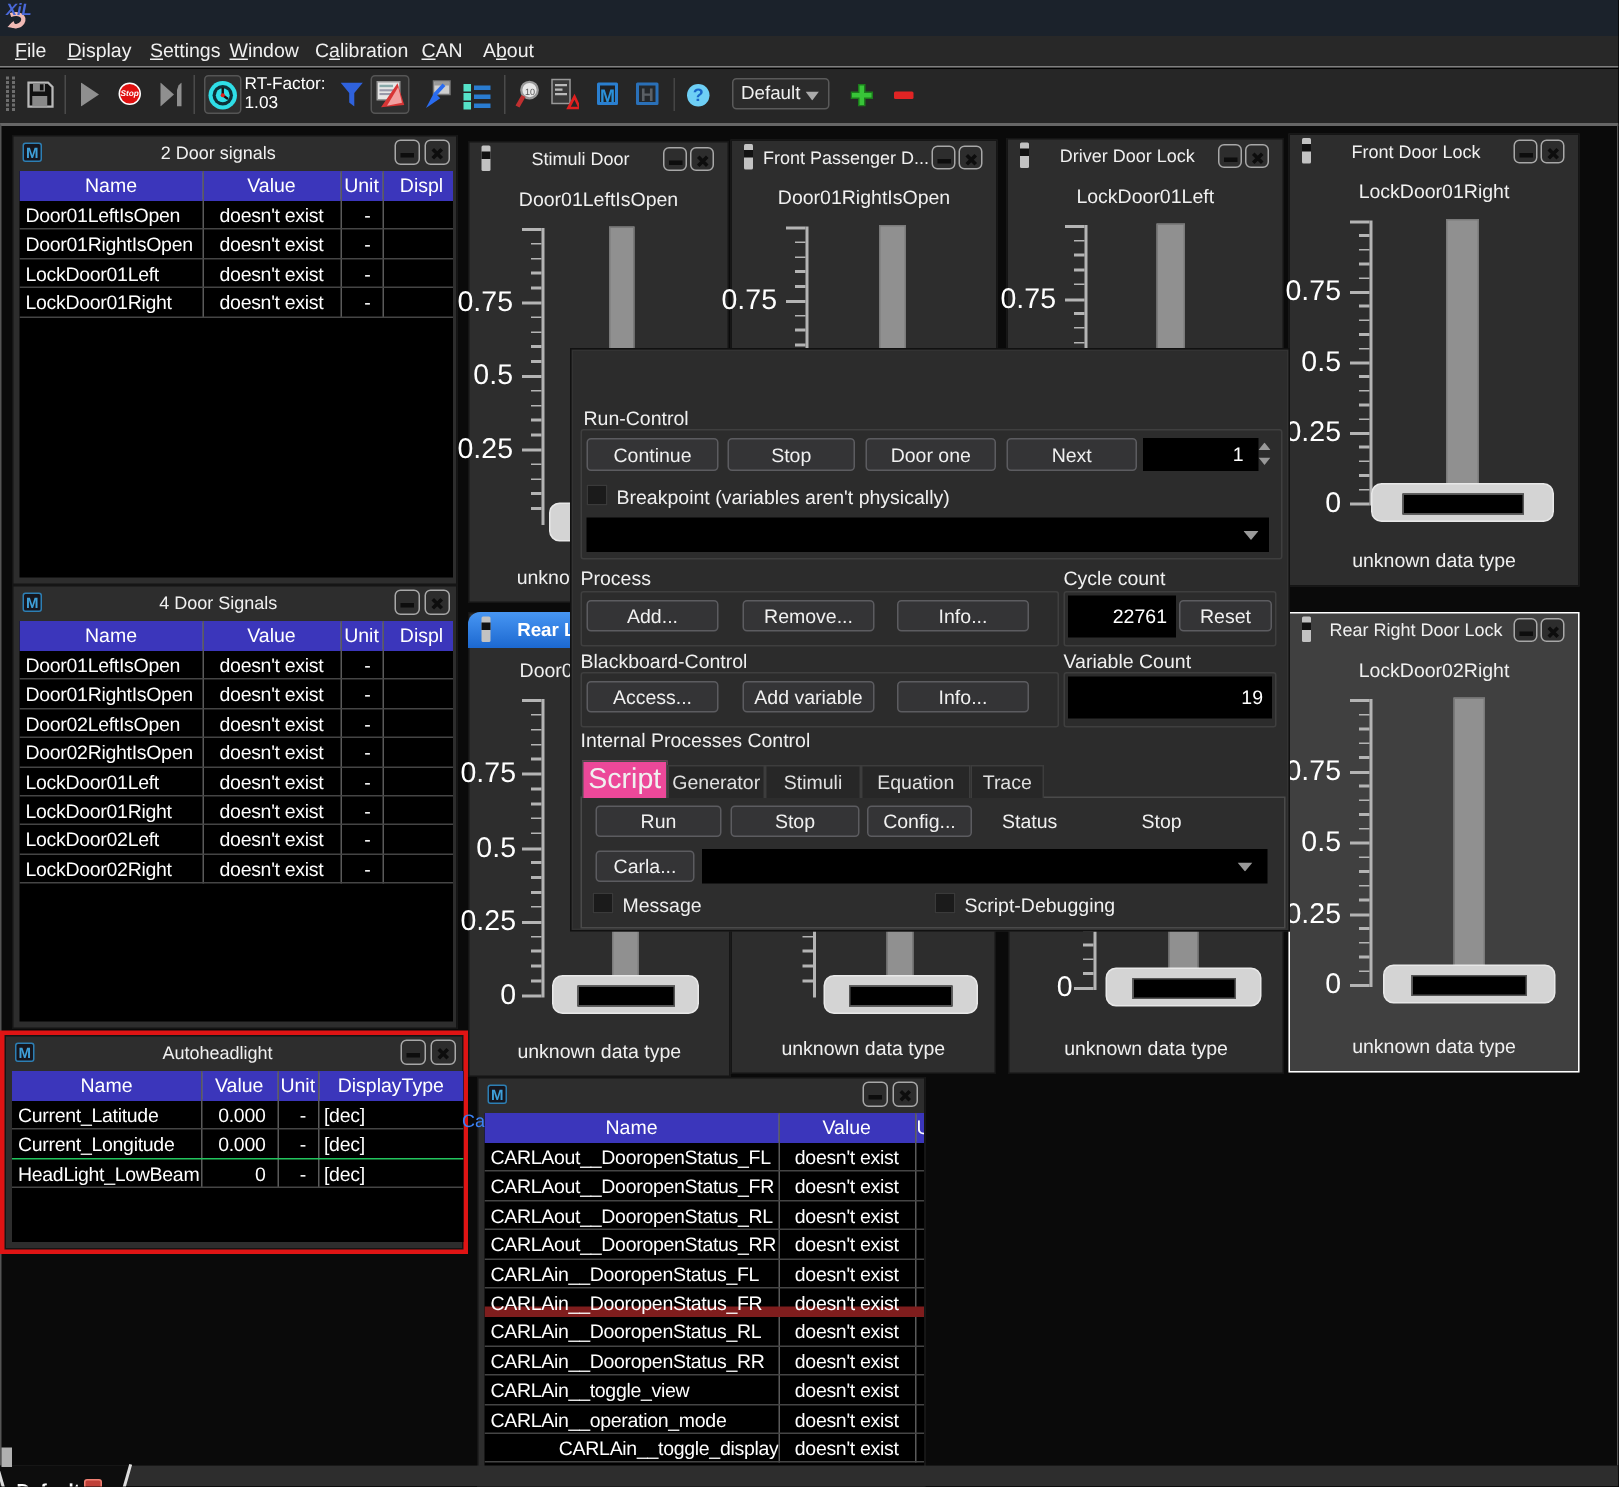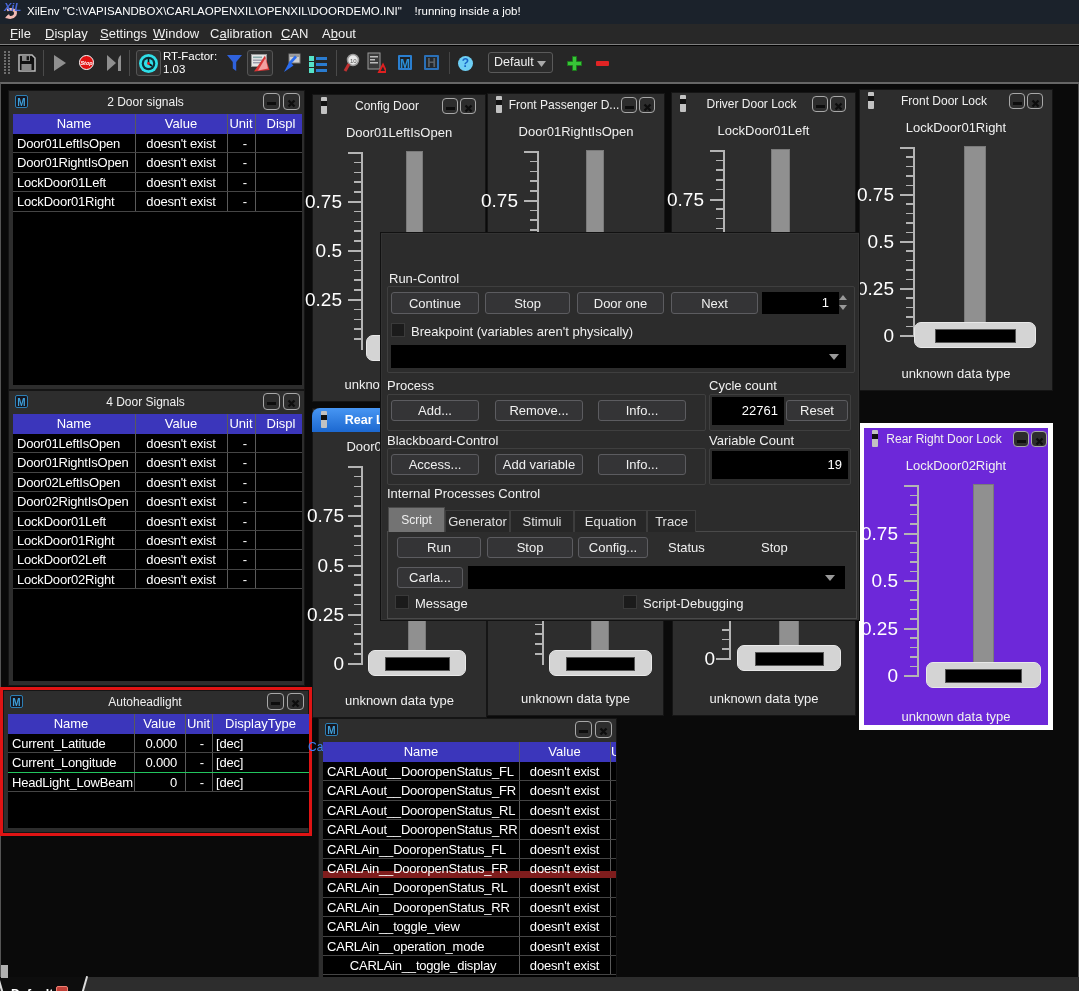--- a/index.html
+++ b/index.html
@@ -14,21 +14,20 @@
 
 </style></head><body>
 <div style="position:absolute;left:0;top:0;width:1079px;height:24px;background:#1b222b">
     <div style="position:absolute;left:3px;top:2px;width:20px;height:20px">
       <svg width="20" height="20" viewBox="0 0 20 20" style="position:absolute;left:0;top:0">
         <path d="M4 8 C10 6 14 9 12 13 C10 16 6 16 4 14" fill="none" stroke="#f0b9b4" stroke-width="2.8"></path>
         <path d="M8 17 L2 16 L6 12 z" fill="#f0b9b4"></path>
       </svg>
       <span style="position:absolute;left:1px;top:-1px;color:#4968d8;font-size:11px;font-weight:bold;font-style:italic">XiL</span>
     </div>
-    <div style="position:absolute;left:27px;top:5px;font-size:11.5px;color:#fff">XilEnv "C:\VAPISANDBOX\CARLAOPENXIL\OPENXIL\DOORDEMO.INI"&nbsp;&nbsp;&nbsp;&nbsp;!running inside a job!</div>
   </div>
 <div style="position:absolute;left:0;top:24px;width:1079px;height:21px;background:#282828;border-bottom:1px solid #808080">
     <div style="position:absolute;left:10px;top:2px;font-size:13px;color:#f0f0f0"><u>F</u>ile</div>
     <div style="position:absolute;left:45px;top:2px;font-size:13px;color:#f0f0f0"><u>D</u>isplay</div>
     <div style="position:absolute;left:100px;top:2px;font-size:13px;color:#f0f0f0"><u>S</u>ettings</div>
     <div style="position:absolute;left:153px;top:2px;font-size:13px;color:#f0f0f0"><u>W</u>indow</div>
     <div style="position:absolute;left:210px;top:2px;font-size:13px;color:#f0f0f0">C<u>a</u>libration</div>
     <div style="position:absolute;left:281px;top:2px;font-size:13px;color:#f0f0f0"><u>C</u>AN</div>
     <div style="position:absolute;left:322px;top:2px;font-size:13px;color:#f0f0f0">A<u>b</u>out</div>
   </div>
@@ -245,21 +244,21 @@
     <div style="position:absolute;left:49px;top:220.2px;width:7px;height:1.5px;background:#b4b4b4"></div>
     <div style="position:absolute;left:49px;top:229.8px;width:7px;height:1.5px;background:#b4b4b4"></div>
     <div style="position:absolute;left:49px;top:239.4px;width:7px;height:1.5px;background:#b4b4b4"></div>
     <div style="position:absolute;left:43px;top:249.0px;width:13px;height:2px;background:#b4b4b4"></div>
     <div style="position:absolute;left:-17px;top:239.0px;width:59px;text-align:right;font-size:19px;color:#fff">0</div>
     <div style="position:absolute;left:106px;top:56px;width:20px;height:193px;background:#909090;border:1px solid #7a7a7a;box-sizing:border-box"></div>
     <div style="position:absolute;left:64px;top:236px;width:104px;height:26px;background:#d4d4d4;border:1px solid #e8e8e8;border-radius:7px"></div>
     <div style="position:absolute;left:82px;top:243px;width:69px;height:14px;background:#000;border:1px solid #555"></div>
     <div style="position:absolute;left:0;top:282px;width:100%;text-align:center;font-size:13px;color:#f0f0f0">unknown data type</div>
   </div>
-<div style="position:absolute;left:859px;top:423px;width:194px;height:307px;background:#6d28d9;border:5px solid #ffffff;box-sizing:border-box">
+<div style="position:absolute;left:859px;top:408px;width:194px;height:307px;background:#404040;border:1px solid #ffffff;box-sizing:border-box">
     <div style="position:absolute;left:-12px;top:0;width:100%;height:23px;text-align:center;font-size:12px;color:#f0f0f0;line-height:23px;white-space:nowrap;overflow:hidden">Rear Right Door Lock</div>
     <div style="position:absolute;left:8px;top:2px;width:6px;height:17px;background:#c2c2c2;border-radius:1px"></div>
     <div style="position:absolute;left:8px;top:6px;width:6px;height:4.5px;background:#111"></div>
     <div class="wb" style="left:149px;top:3px;width:16px;height:16px">
       <div class="wbm"></div>
     </div>
     <div class="wb" style="left:167px;top:3px;width:16px;height:16px"><svg width="9" height="9" viewBox="0 0 9 9" style="margin:2px 0 0 0">
         <path d="M1.5 1.5 L7.5 7.5 M7.5 1.5 L1.5 7.5" stroke="#0d0d0d" stroke-width="2.4"></path>
       </svg></div>
     <div style="position:absolute;left:0;top:30px;width:100%;text-align:center;font-size:13px;color:#f0f0f0">LockDoor02Right</div>
@@ -288,21 +287,21 @@
     <div style="position:absolute;left:46px;top:228.0px;width:7px;height:1.5px;background:#b4b4b4"></div>
     <div style="position:absolute;left:46px;top:237.5px;width:7px;height:1.5px;background:#b4b4b4"></div>
     <div style="position:absolute;left:40px;top:247.0px;width:13px;height:2px;background:#b4b4b4"></div>
     <div style="position:absolute;left:-25px;top:237.0px;width:59px;text-align:right;font-size:19px;color:#fff">0</div>
     <div style="position:absolute;left:109px;top:56px;width:21px;height:191px;background:#909090;border:1px solid #7a7a7a;box-sizing:border-box"></div>
     <div style="position:absolute;left:62px;top:234px;width:115px;height:26px;background:#d4d4d4;border:1px solid #e8e8e8;border-radius:7px"></div>
     <div style="position:absolute;left:81px;top:241px;width:77px;height:14px;background:#000;border:1px solid #555"></div>
     <div style="position:absolute;left:0;top:281px;width:100%;text-align:center;font-size:13px;color:#f0f0f0">unknown data type</div>
   </div>
 <div style="position:absolute;left:312px;top:94px;width:174px;height:308px;background:#2d2d2d;border:1px solid #151515;box-sizing:border-box">
-    <div style="position:absolute;left:-12px;top:0;width:100%;height:23px;text-align:center;font-size:12px;color:#f0f0f0;line-height:23px;white-space:nowrap;overflow:hidden">Config Door</div>
+    <div style="position:absolute;left:-12px;top:0;width:100%;height:23px;text-align:center;font-size:12px;color:#f0f0f0;line-height:23px;white-space:nowrap;overflow:hidden">Stimuli Door</div>
     <div style="position:absolute;left:8px;top:2px;width:6px;height:17px;background:#c2c2c2;border-radius:1px"></div>
     <div style="position:absolute;left:8px;top:6px;width:6px;height:4.5px;background:#111"></div>
     <div class="wb" style="left:129px;top:3px;width:16px;height:16px">
       <div class="wbm"></div>
     </div>
     <div class="wb" style="left:147px;top:3px;width:16px;height:16px"><svg width="9" height="9" viewBox="0 0 9 9" style="margin:2px 0 0 0">
         <path d="M1.5 1.5 L7.5 7.5 M7.5 1.5 L1.5 7.5" stroke="#0d0d0d" stroke-width="2.4"></path>
       </svg></div>
     <div style="position:absolute;left:0;top:30px;width:100%;text-align:center;font-size:13px;color:#f0f0f0">Door01LeftIsOpen</div>
     <div style="position:absolute;left:48px;top:57px;width:2px;height:198px;background:#b4b4b4"></div>
@@ -663,21 +662,21 @@
       </div>
       <div style="position:absolute;left:0;top:175.2px;width:100%;height:19.4px;border-bottom:1px solid #454545;box-sizing:border-box">
         <div style="position:absolute;left:0px;top:0;width:196px;height:19px;text-align:left;padding-left:4px;font-size:13px;letter-spacing:-0.2px;color:#fff;line-height:19px;white-space:nowrap;overflow:hidden">CARLAin__toggle_view</div>
         <div style="position:absolute;left:196px;top:0;width:91px;height:19px;text-align:center;font-size:13px;letter-spacing:-0.2px;color:#fff;line-height:19px;white-space:nowrap;overflow:hidden">doesn't exist</div>
       </div>
       <div style="position:absolute;left:0;top:194.6px;width:100%;height:19.4px;border-bottom:1px solid #454545;box-sizing:border-box">
         <div style="position:absolute;left:0px;top:0;width:196px;height:19px;text-align:left;padding-left:4px;font-size:13px;letter-spacing:-0.2px;color:#fff;line-height:19px;white-space:nowrap;overflow:hidden">CARLAin__operation_mode</div>
         <div style="position:absolute;left:196px;top:0;width:91px;height:19px;text-align:center;font-size:13px;letter-spacing:-0.2px;color:#fff;line-height:19px;white-space:nowrap;overflow:hidden">doesn't exist</div>
       </div>
       <div style="position:absolute;left:0;top:214.0px;width:100%;height:19.4px;border-bottom:1px solid #454545;box-sizing:border-box">
-        <div style="position:absolute;left:0px;top:0;width:196px;height:19px;text-align:center;padding-left:4px;font-size:13px;letter-spacing:-0.2px;color:#fff;line-height:19px;white-space:nowrap;overflow:hidden">CARLAin__toggle_display</div>
+        <div style="position:absolute;left:0px;top:0;width:196px;height:19px;text-align:right;padding-left:4px;font-size:13px;letter-spacing:-0.2px;color:#fff;line-height:19px;white-space:nowrap;overflow:hidden">CARLAin__toggle_display</div>
         <div style="position:absolute;left:196px;top:0;width:91px;height:19px;text-align:center;font-size:13px;letter-spacing:-0.2px;color:#fff;line-height:19px;white-space:nowrap;overflow:hidden">doesn't exist</div>
       </div>
     </div>
   </div>
 <div style="position:absolute;left:380px;top:232px;width:480px;height:389px;background:#2c2c2c;border:1px solid #111;box-shadow:0 0 0 1px #333 inset">
     <div class="lbl" style="left:8px;top:38px">Run-Control</div>
     <div class="grp" style="left:6px;top:53px;width:468px;height:87px"></div>
     <div class="btn" style="left:10px;top:59px;width:88px;height:22px;line-height:21px">Continue</div>
     <div class="btn" style="left:104px;top:59px;width:85px;height:22px;line-height:21px">Stop</div>
     <div class="btn" style="left:196px;top:59px;width:87px;height:22px;line-height:21px">Door one</div>
@@ -709,21 +708,21 @@
     <div class="lbl" style="left:6px;top:200px">Blackboard-Control</div>
     <div class="grp" style="left:6px;top:215px;width:319px;height:37px"></div>
     <div class="btn" style="left:10px;top:221px;width:88px;height:21px;line-height:20px">Access...</div>
     <div class="btn" style="left:114px;top:221px;width:88px;height:21px;line-height:20px">Add variable</div>
     <div class="btn" style="left:217px;top:221px;width:88px;height:21px;line-height:20px">Info...</div>
     <div class="lbl" style="left:328px;top:200px">Variable Count</div>
     <div class="grp" style="left:328px;top:215px;width:142px;height:37px"></div>
     <div class="blk" style="left:331px;top:218px;width:136px;height:28px;text-align:right;line-height:28px;padding-right:6px">19</div>
     <div class="lbl" style="left:6px;top:253px">Internal Processes Control</div>
     <div style="position:absolute;left:6px;top:298px;width:470px;height:88px;border:1px solid #4a4a4a;background:#2d2d2d"></div>
-    <div style="position:absolute;left:7px;top:274px;width:57px;height:25px;background:#737373;border:1px solid #4a4a4a;border-bottom:none;color:#f0f0f0;font-size:12px;text-align:center;line-height:24px">Script</div>
+    <div style="position:absolute;left:7px;top:274px;width:57px;height:25px;background:#ec4899;border:1px solid #4a4a4a;border-bottom:none;color:#f0f0f0;font-size:19px;text-align:center;line-height:24px">Script</div>
     <div style="position:absolute;left:64px;top:277px;width:65px;height:22px;background:#272727;border:1px solid #3d3d3d;border-bottom:none;color:#e0e0e0;font-size:13px;text-align:center;line-height:21px">Generator</div>
     <div style="position:absolute;left:129px;top:277px;width:64px;height:22px;background:#272727;border:1px solid #3d3d3d;border-bottom:none;color:#e0e0e0;font-size:13px;text-align:center;line-height:21px">Stimuli</div>
     <div style="position:absolute;left:193px;top:277px;width:73px;height:22px;background:#272727;border:1px solid #3d3d3d;border-bottom:none;color:#e0e0e0;font-size:13px;text-align:center;line-height:21px">Equation</div>
     <div style="position:absolute;left:266px;top:277px;width:49px;height:22px;background:#272727;border:1px solid #3d3d3d;border-bottom:none;color:#e0e0e0;font-size:13px;text-align:center;line-height:21px">Trace</div>
     <div class="btn" style="left:16px;top:304px;width:84px;height:21px;line-height:20px">Run</div>
     <div class="btn" style="left:106px;top:304px;width:86px;height:21px;line-height:20px">Stop</div>
     <div class="btn" style="left:197px;top:304px;width:70px;height:21px;line-height:20px">Config...</div>
     <div class="lbl" style="left:287px;top:307px">Status</div>
     <div class="lbl" style="left:380px;top:307px">Stop</div>
     <div class="btn" style="left:16px;top:334px;width:66px;height:21px;line-height:20px">Carla...</div>

